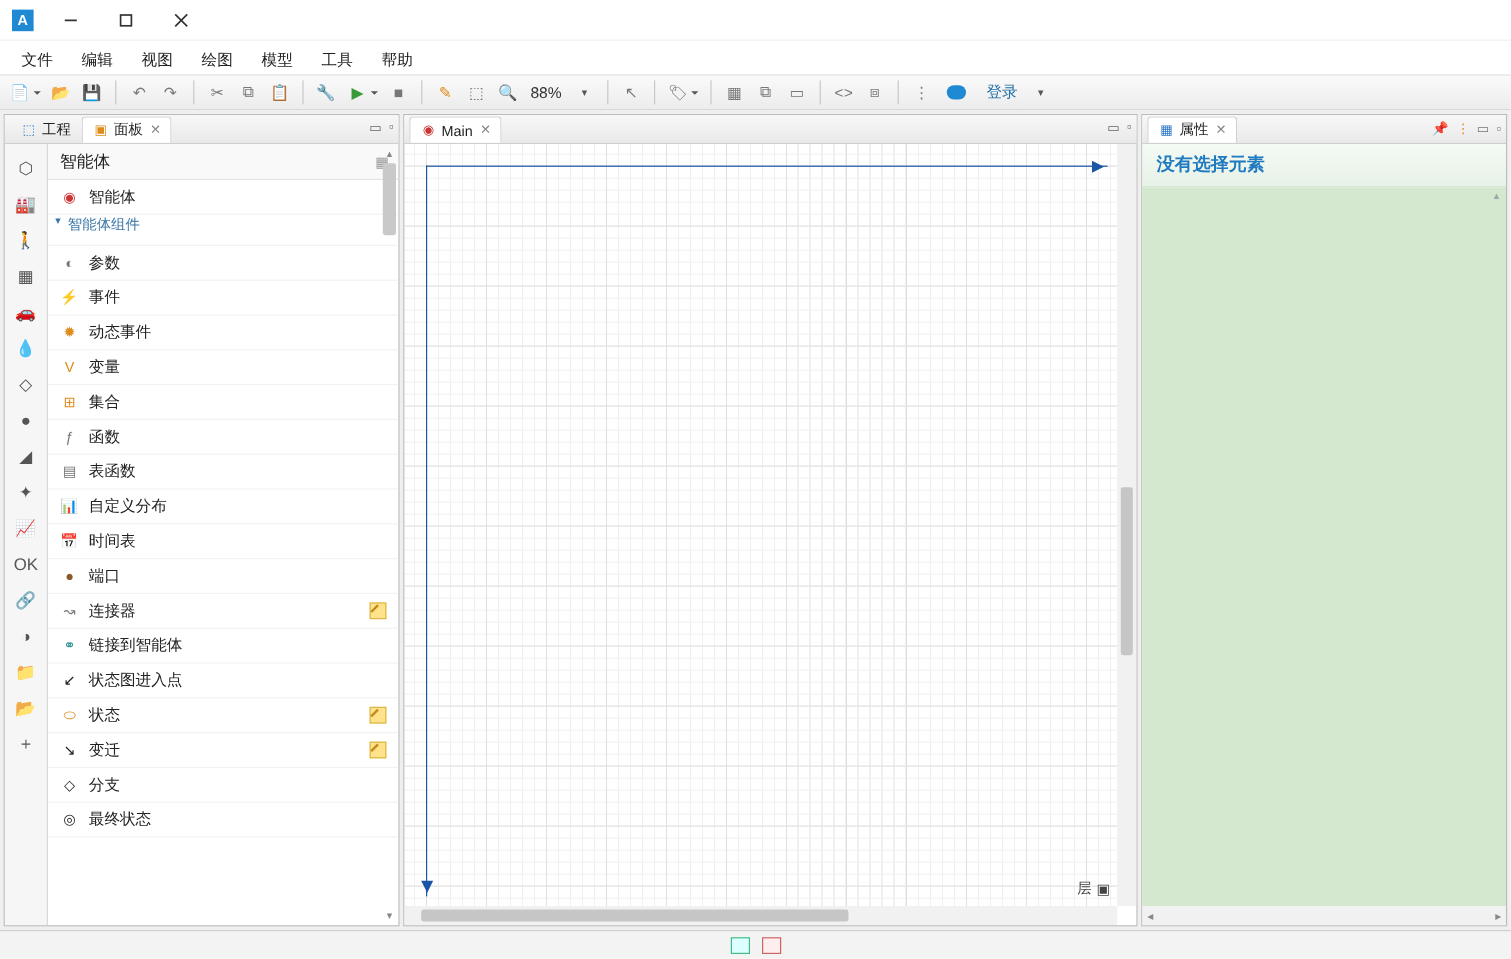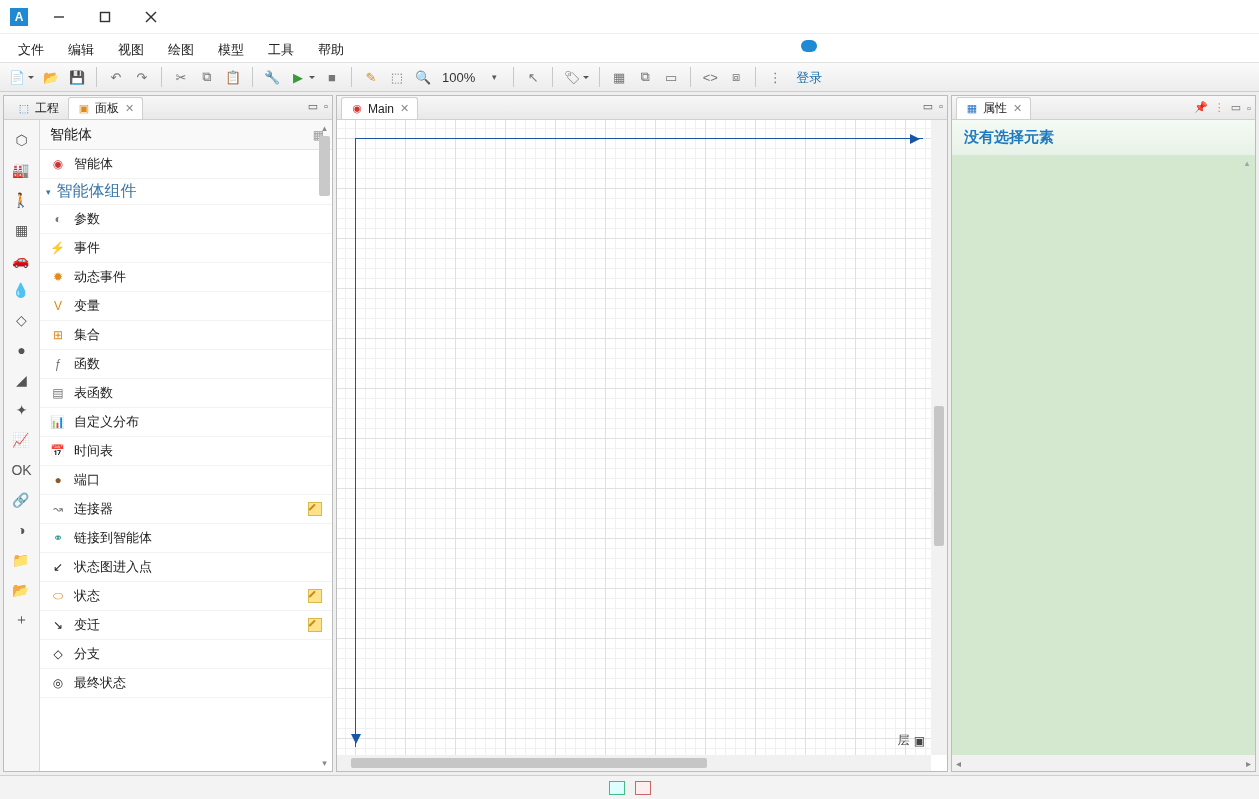--- a/index.html
+++ b/index.html
@@ -17,21 +17,21 @@
 .menubar { height: 28px; display: flex; align-items: flex-end; padding: 0 8px; gap: 4px; background: #fff; }
 .menubar .mi { padding: 3px 10px; border-radius: 2px; }
 
 
 .toolbar { height: 30px; background: linear-gradient(#fafafa,#ececec); border-top: 1px solid #e2e2e2; border-bottom: 1px solid #cfcfcf; display: flex; align-items: center; padding: 0 6px; gap: 4px; }
 .tb { width: 22px; height: 22px; display: flex; align-items: center; justify-content: center; color: #555; position: relative; }
 .tb.dd::after { content: ""; border: 3px solid transparent; border-top-color: #555; position: absolute; right: -6px; top: 10px; }
 .tb.dd { margin-right: 8px; }
 .tbsep { width: 1px; height: 20px; background: #c8c8c8; margin: 0 4px; }
 .zoom { padding: 0 4px; color: #333; }
-.login { display: flex; align-items: center; gap: 17px; color: #2070a8; padding: 0 6px; flex-direction: column; }
+.login { display: flex; align-items: center; gap: 17px; color: #2070a8; padding: 0 6px; }
 .login .cloud { width: 16px; height: 12px; border-radius: 6px; background: #2089d4; position: relative; }
 
 
 .workspace { display: flex; height: calc(100% - 34px - 28px - 30px - 24px); background: #efefef; padding: 3px; gap: 3px; }
 .panel { background: #fff; border: 1px solid #bcbcbc; display: flex; flex-direction: column; position: relative; }
 .left { width: 330px; }
 .center { flex: 1; }
 .right { width: 305px; }
 
 
@@ -44,21 +44,21 @@
 
 
 .left-body { display: flex; flex: 1; overflow: hidden; }
 .lib-rail { width: 36px; background: #f6f6f6; border-right: 1px solid #d8d8d8; padding-top: 4px; overflow: hidden; }
 .lib-rail .ri { width: 28px; height: 28px; margin: 2px auto; display: flex; align-items: center; justify-content: center; color: #555; font-size: 14px; border-radius: 3px; }
 .lib-content { flex: 1; overflow-y: auto; position: relative; }
 .group-header { height: 30px; display: flex; align-items: center; padding: 0 10px; background: #f9f9f9; border-bottom: 1px solid #e4e4e4; font-size: 14px; }
 .group-header .gridico { margin-left: auto; color: #999; font-size: 12px; letter-spacing: -2px; }
 .item { height: 29px; display: flex; align-items: center; padding: 0 10px; gap: 8px; border-bottom: 1px solid #f2f2f2; position: relative; }
 .item .ico { width: 16px; height: 16px; display: flex; align-items: center; justify-content: center; font-size: 12px; }
-.section { height: 26px; display: flex; align-items: center; gap: 6px; padding: 0 6px; color: #3a76a8; font-size: 16px; border-bottom: 1px solid #f2f2f2; }
+.section { height: 26px; display: flex; gap: 6px; padding: 0 6px; color: #3a76a8; font-size: 12px; border-bottom: 1px solid #f2f2f2; }
 .section::before { content: "▾"; font-size: 9px; }
 .item .pencil { position: absolute; right: 10px; width: 14px; height: 14px; background: #ffe28a; border: 1px solid #d9b94a; }
 .item .pencil::after { content:""; position:absolute; left:2px; top:2px; width:8px; height:8px; border-top:2px solid #c48a1a; transform:rotate(-45deg); }
 .scroll-indicator { position: absolute; right: 2px; top: 2px; bottom: 2px; width: 11px; }
 .scroll-indicator .thumb { position:absolute; top:0; width:100%; height:60px; background:#c9c9c9; border-radius:2px; }
 .scroll-indicator .arrow { position:absolute; width:100%; height:12px; display:flex; align-items:center; justify-content:center; color:#888; font-size:9px; }
 
 
 .canvas-wrap { flex:1; position:relative; overflow:hidden; }
 .grid { position:absolute; inset:0 16px 16px 0;
@@ -147,21 +147,21 @@
   <div class="tb c-gray">⧉</div>
   <div class="tb c-gray">📋</div>
   <div class="tbsep"></div>
   <div class="tb c-blue">🔧</div>
   <div class="tb dd c-green">▶</div>
   <div class="tb c-gray">■</div>
   <div class="tbsep"></div>
   <div class="tb c-orange">✎</div>
   <div class="tb c-gray">⬚</div>
   <div class="tb c-gray">🔍</div>
-  <div class="zoom">100%</div>
+  <div class="zoom">88%</div>
   <div class="tb" style="font-size:9px;color:#555">▾</div>
   <div class="tbsep"></div>
   <div class="tb c-gray">↖</div>
   <div class="tbsep"></div>
   <div class="tb dd c-gray">🏷</div>
   <div class="tbsep"></div>
   <div class="tb c-gray">▦</div>
   <div class="tb c-gray">⧉</div>
   <div class="tb c-gray">▭</div>
   <div class="tbsep"></div>

